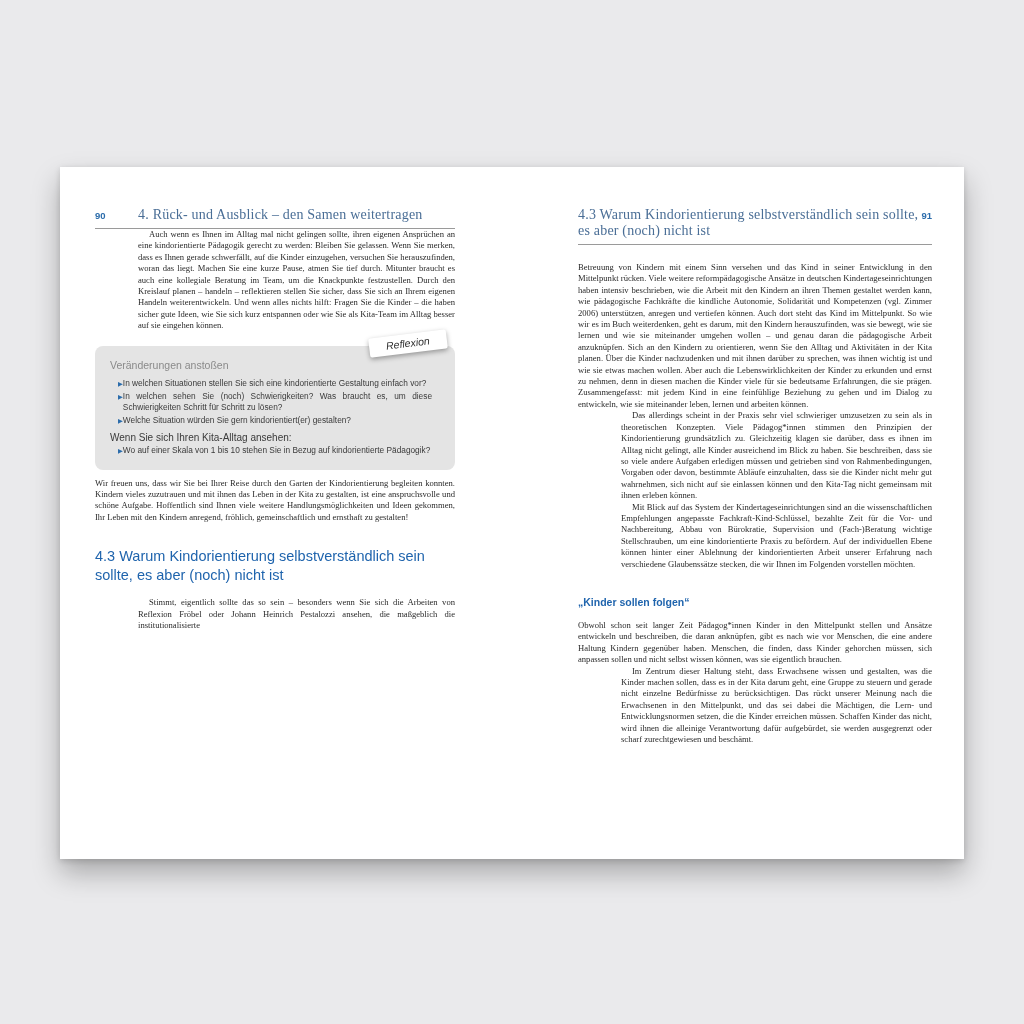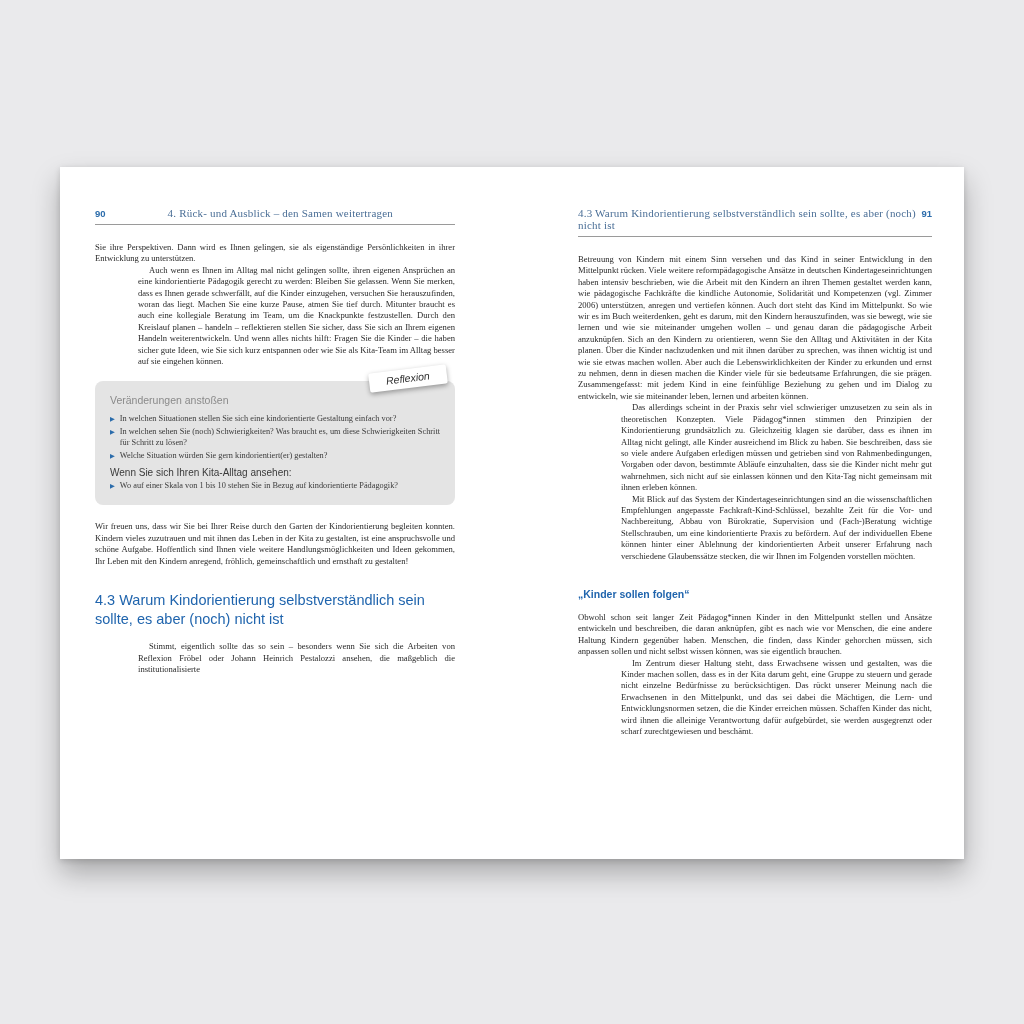--- a/index.html
+++ b/index.html
@@ -20,21 +20,21 @@
   .page{box-sizing:border-box;width:452px;}
   .page.left{padding:40px 57px 0 35px;}
   .page.right{padding:40px 32px 0 66px;}
 
   .pagehead{display:flex;align-items:baseline;}
   .pagenum{
     font-family:"Liberation Sans", sans-serif;
     font-weight:bold;font-size:9.5px;color:#2b6cab;
   }
   .runhead{
-    font-size:11px;color:#4a6e96;letter-spacing:0.2px;
+    font-size:14px;color:#4a6e96;letter-spacing:0.2px;
   }
   .page.left .runhead{flex:1;text-align:center;}
   .page.right .runhead{flex:1;text-align:left;}
   .rule{height:1px;background:#9a9a9a;margin-top:5px;}
 
   .bodytext{
     font-size:8.6px;line-height:11.4px;color:#2a2a2a;
     text-align:justify;margin:0;
   }
   .first{margin-top:17px;}
@@ -56,23 +56,23 @@
     font-size:10.5px;color:#2f2f2f;
     padding:3px 17px 4px 17px;
     border-radius:2px;
     box-shadow:0 2px 5px rgba(0,0,0,0.35);
   }
   .box-title{
     font-size:10.5px;color:#8a8a8a;margin-bottom:7px;
   }
   .reflex-box ul{list-style:none;margin:0;padding:0;}
   .reflex-box li{
-    display:flex;gap:5px;
+    display:flex;
     font-size:8.3px;line-height:11px;color:#3a3a3a;
-    margin:2px 0;text-align:justify;font-family:Liberation Serif, serif;
+    margin:2px 8px;text-align:justify;
   }
   .tri{
     color:#2b6cab;font-size:6.3px;line-height:11px;flex:0 0 auto;
   }
   .box-line{
     font-size:10px;line-height:11px;color:#3a3a3a;
     margin:6px 0 2px 0;
   }
 
   .section-heading{
@@ -82,35 +82,34 @@
     color:#1f64ad;
     margin:24px 0 13px 0;
   }
   .subheading{
     font-family:"Liberation Sans", sans-serif;
     font-weight:700;
     font-size:10.5px;
     color:#1f64ad;
     margin:26px 0 12px 0;
   }
-  .after-box{margin-top:16px;}
+  .after-box{margin-top:8px;}
 </style>
 </head>
 <body>
 
 <div class="spread">
 
   <section class="page left">
     <div class="pagehead">
       <span class="pagenum">90</span>
       <span class="runhead">4.  Rück- und Ausblick – den Samen weitertragen</span>
     </div>
     <div class="rule"></div>
 
-    <p class="bodytext first">Sie ihre Perspektiven. Dann wird es Ihnen gelingen, sie als eigenständige Persönlichkeiten in ihrer Entwicklung zu unterstützen.</p>
     <p class="bodytext indent">Auch wenn es Ihnen im Alltag mal nicht gelingen sollte, ihren eigenen Ansprüchen an eine kindorientierte Pädagogik gerecht zu werden: Bleiben Sie gelassen. Wenn Sie merken, dass es Ihnen gerade schwerfällt, auf die Kinder einzugehen, versuchen Sie herauszufinden, woran das liegt. Machen Sie eine kurze Pause, atmen Sie tief durch. Mitunter braucht es auch eine kollegiale Beratung im Team, um die Knackpunkte festzustellen. Durch den Kreislauf planen – handeln – reflektieren stellen Sie sicher, dass Sie sich an Ihrem eigenen Handeln weiterentwickeln. Und wenn alles nichts hilft: Fragen Sie die Kinder – die haben sicher gute Ideen, wie Sie sich kurz entspannen oder wie Sie als Kita-Team im Alltag besser auf sie eingehen können.</p>
 
     <div class="reflex-box">
       <div class="reflex-tab">Reflexion</div>
       <div class="box-title">Veränderungen anstoßen</div>
       <ul>
         <li>
           <span class="tri">▶</span>
           <span>In welchen Situationen stellen Sie sich eine kindorientierte Gestaltung einfach vor?</span>
         </li>

